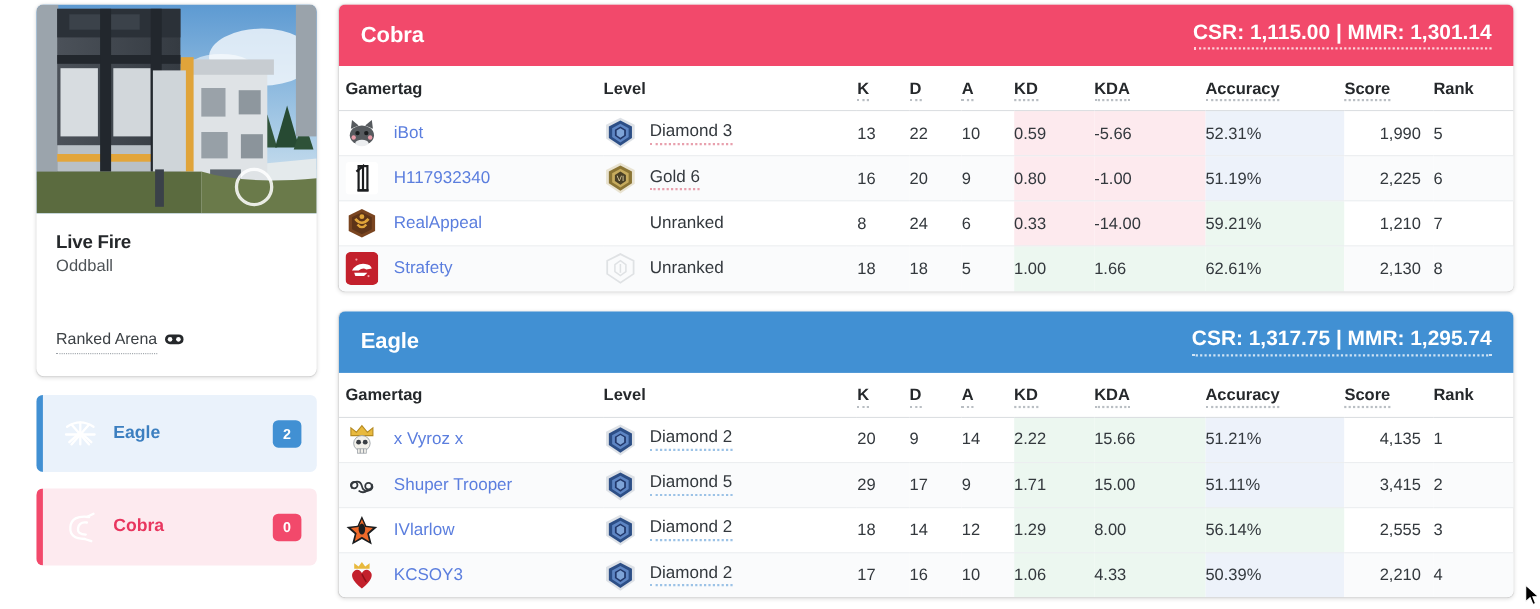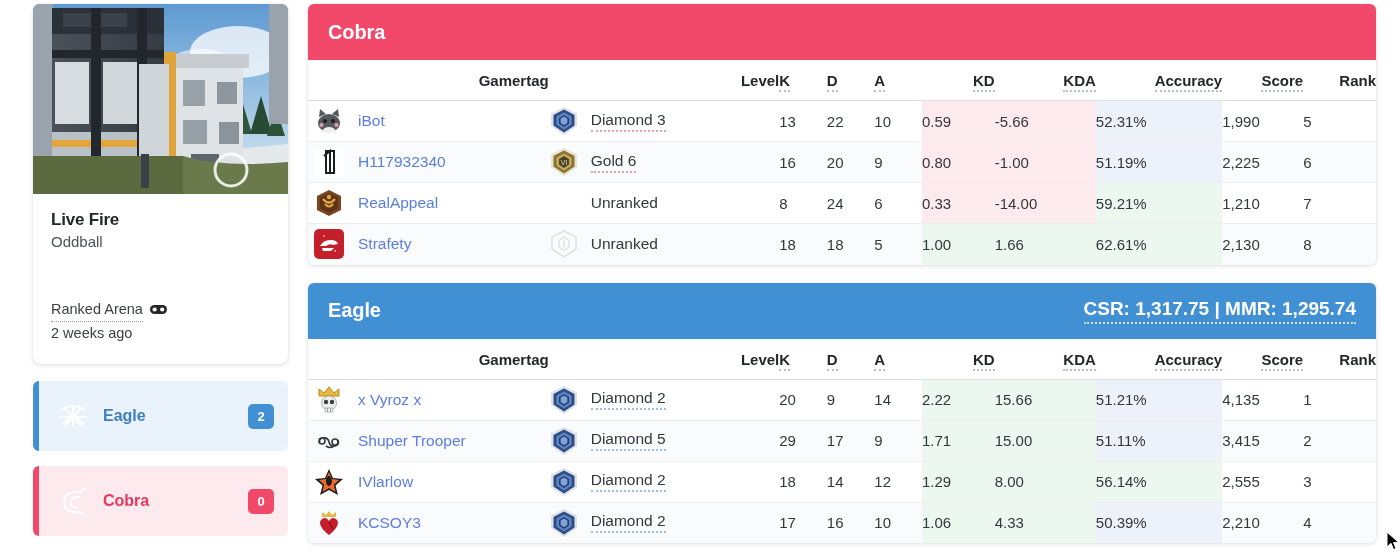--- a/index.html
+++ b/index.html
@@ -89,40 +89,40 @@
   .panel-stats {
     font-size: 19px; font-weight: bold;
     border-bottom: 2px dotted rgba(255,255,255,.75);
     padding-bottom: 2px;
     cursor: help;
   }
 
   table { width: 100%; border-collapse: collapse; font-size: 15px; }
   thead th {
     font-size: 15px; font-weight: bold; color: #25282b;
-    text-align: right; padding: 12px 0 11px 0;
+    text-align: left; padding: 12px 0 11px 0;
     border-bottom: 1px solid #dcdfe2;
     white-space: nowrap;
   }
   thead th span.hu { border-bottom: 2px dotted #b9bec3; padding-bottom: 1px; cursor: help; }
   tbody td {
     padding: 0; height: 41px; vertical-align: middle;
     border-bottom: 1px solid #eceef0;
     color: #33383d;
   }
   tbody tr:nth-child(even) td { background: #fafbfc; }
   tbody tr:last-child td { border-bottom: none; }
 
   .c-tag     { width: 238px; padding-left: 6px !important; }
   .c-level   { width: 228px; }
   .c-k, .c-d, .c-a { width: 47px; text-align: left; }
   .c-kd      { width: 72px; }
   .c-kda     { width: 100px; }
   .c-acc     { width: 125px; }
-  .c-score   { width: 80px; }
+  .c-score   { width: 80px; padding-left: 32px; }
   .c-rank    { width: 72px; }
 
   thead th.c-k, thead th.c-d, thead th.c-a,
   thead th.c-kd, thead th.c-kda, thead th.c-acc,
   thead th.c-score, thead th.c-rank { padding-left: 0; }
 
   .tagcell { display: flex; align-items: center; gap: 14px; }
   .avatar { width: 30px; height: 30px; flex: 0 0 30px; border-radius: 4px; overflow: hidden; display:block; }
   .avatar svg { display:block; width:30px; height:30px; }
   .gt { color: #5b7ede; font-size: 15.5px; cursor: pointer; }
@@ -204,21 +204,20 @@
           <div class="meta-line1">
             <span class="dotted-u">Ranked Arena</span>
             <span class="pad-icon">
               <svg width="17" height="11" viewBox="0 0 17 11">
                   <rect x="0" y="1" width="17" height="9" rx="4.5" fill="#25282b"></rect>
                   <circle cx="4.6" cy="5.5" r="2.1" fill="#fff"></circle>
                   <circle cx="12.2" cy="5.5" r="2.1" fill="#fff"></circle>
                 </svg>
             </span>
           </div>
-          <div>2 weeks ago</div>
         </div>
       </div>
     </div>
 
     <div class="team-list">
       <div class="team-item team-eagle">
         <span class="bar"></span>
         <span class="team-emblem">
           <svg viewBox="0 0 36 34">
               <g fill="none" stroke="#ffffff" stroke-width="2.1" stroke-linecap="round">
@@ -250,20 +249,21 @@
         <span class="team-score">0</span>
       </div>
     </div>
   </div>
 
   <div class="main">
 
     <div class="panel">
       <div class="panel-head cobra">
         <span class="panel-title">Cobra</span>
+        <span class="panel-stats">CSR: 1,115.00 | MMR: 1,301.14</span>
       </div>
       <table>
         <thead>
             <tr>
           <th class="c-tag"><span>Gamertag</span></th>
           <th class="c-level"><span>Level</span></th>
           <th class="c-k"><span class="hu">K</span></th>
           <th class="c-d"><span class="hu">D</span></th>
           <th class="c-a"><span class="hu">A</span></th>
           <th class="c-kd"><span class="hu">KD</span></th>

